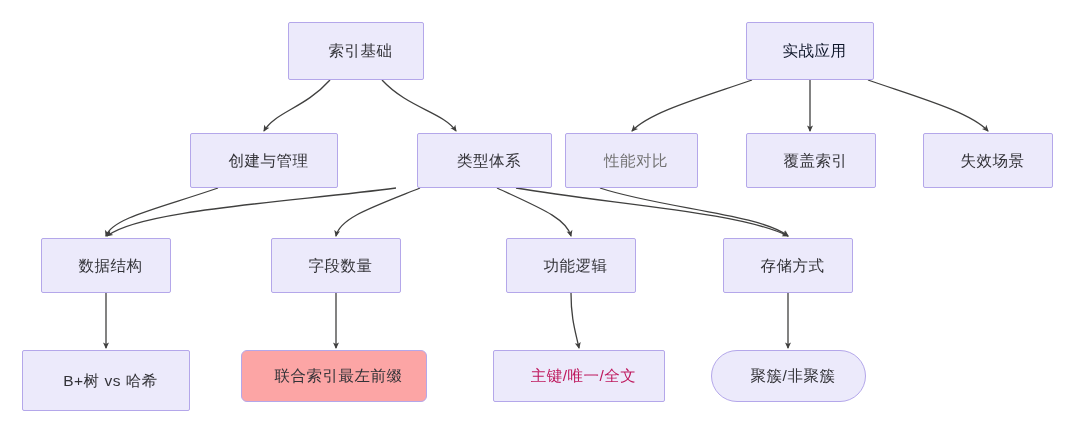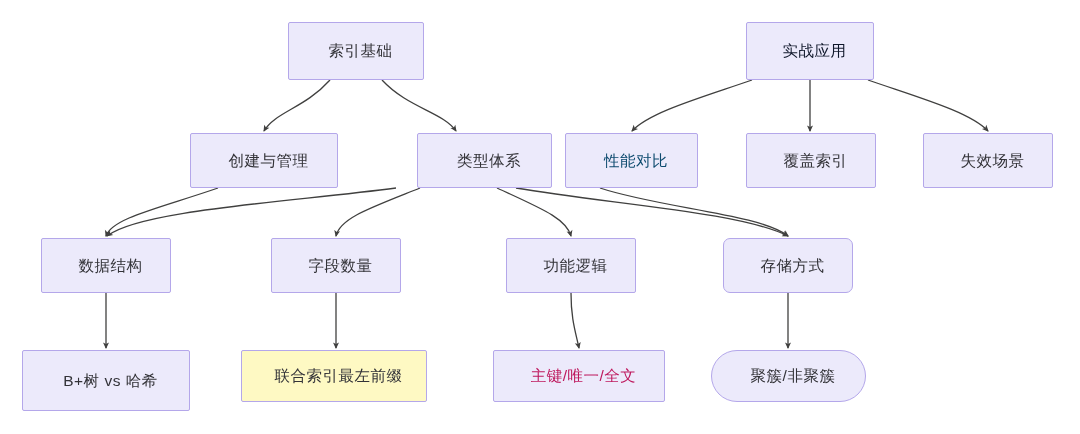--- a/index.html
+++ b/index.html
@@ -79,45 +79,45 @@
       </div>
       <div class="node" style="left: 746px; top: 22px; width: 128px; height: 58px; background: rgb(236, 234, 251); border-color: rgb(180, 167, 234); color: #0f172a;">
         <span>实战应用</span>
       </div>
       <div class="node" style="left: 190px; top: 133px; width: 148px; height: 55px; background: rgb(236, 234, 251); border-color: rgb(180, 167, 234); color: rgb(51, 51, 56);">
         <span>创建与管理</span>
       </div>
       <div class="node" style="left: 389px; top: 133px; width: 135px; height: 55px; background: rgb(236, 234, 251); border-color: rgb(180, 167, 234); color: rgb(51, 51, 56); margin-left: 28px;">
         <span>类型体系</span>
       </div>
-      <div class="node" style="left: 565px; top: 133px; width: 133px; height: 55px; background: rgb(236, 234, 251); border-color: rgb(180, 167, 234); color: #0c4a6e;">
+      <div class="node" style="left: 565px; top: 133px; width: 133px; height: 55px; background: rgb(236, 234, 251); border-color: rgb(180, 167, 234); color: #737373;">
         <span>性能对比</span>
       </div>
       <div class="node" style="left: 746px; top: 133px; width: 130px; height: 55px; background: rgb(236, 234, 251); border-color: rgb(180, 167, 234); color: rgb(51, 51, 56); justify-content: center;">
         <span>覆盖索引</span>
       </div>
       <div class="node" style="left: 923px; top: 133px; width: 130px; height: 55px; background: rgb(236, 234, 251); border-color: rgb(180, 167, 234); color: rgb(51, 51, 56);">
         <span>失效场景</span>
       </div>
       <div class="node" style="left: 41px; top: 238px; width: 130px; height: 55px; background: rgb(236, 234, 251); border-color: rgb(180, 167, 234); color: rgb(51, 51, 56);">
         <span>数据结构</span>
       </div>
       <div class="node" style="left: 271px; top: 238px; width: 130px; height: 55px; background: rgb(236, 234, 251); border-color: rgb(180, 167, 234); color: rgb(51, 51, 56); font-family: Liberation Serif, serif;">
         <span>字段数量</span>
       </div>
       <div class="node" style="left: 506px; top: 238px; width: 130px; height: 55px; background: rgb(236, 234, 251); border-color: rgb(180, 167, 234); color: rgb(51, 51, 56);">
         <span>功能逻辑</span>
       </div>
-      <div class="node" style="left: 723px; top: 238px; width: 130px; height: 55px; background: rgb(236, 234, 251); border-color: rgb(180, 167, 234); color: rgb(51, 51, 56); border-radius: 7px;">
+      <div class="node" style="left: 723px; top: 238px; width: 130px; height: 55px; background: rgb(236, 234, 251); border-color: rgb(180, 167, 234); color: rgb(51, 51, 56);">
         <span>存储方式</span>
       </div>
       <div class="node" style="left: 22px; top: 350px; width: 168px; height: 61px; background: rgb(236, 234, 251); border-color: rgb(180, 167, 234); color: rgb(51, 51, 56);">
         <span>B+树 vs 哈希</span>
       </div>
-      <div class="node" style="left: 241px; top: 350px; width: 186px; height: 52px; background: #fef9c3; border-color: rgb(180, 167, 234); color: rgb(51, 51, 56);">
+      <div class="node" style="left: 241px; top: 350px; width: 186px; height: 52px; background: #fca5a5; border-color: rgb(180, 167, 234); color: rgb(51, 51, 56); border-radius: 6px;">
         <span>联合索引最左前缀</span>
       </div>
       <div class="node" style="left: 493px; top: 350px; width: 172px; height: 52px; background: rgb(236, 234, 251); border-color: rgb(180, 167, 234); color: #be185d;">
         <span>主键/唯一/全文</span>
       </div>
       <div class="node" style="left: 711px; top: 350px; width: 155px; height: 52px; background: rgb(236, 234, 251); border-color: rgb(180, 167, 234); color: rgb(51, 51, 56); border-radius: 26px;">
         <span>聚簇/非聚簇</span>
       </div>
     </div>
 

